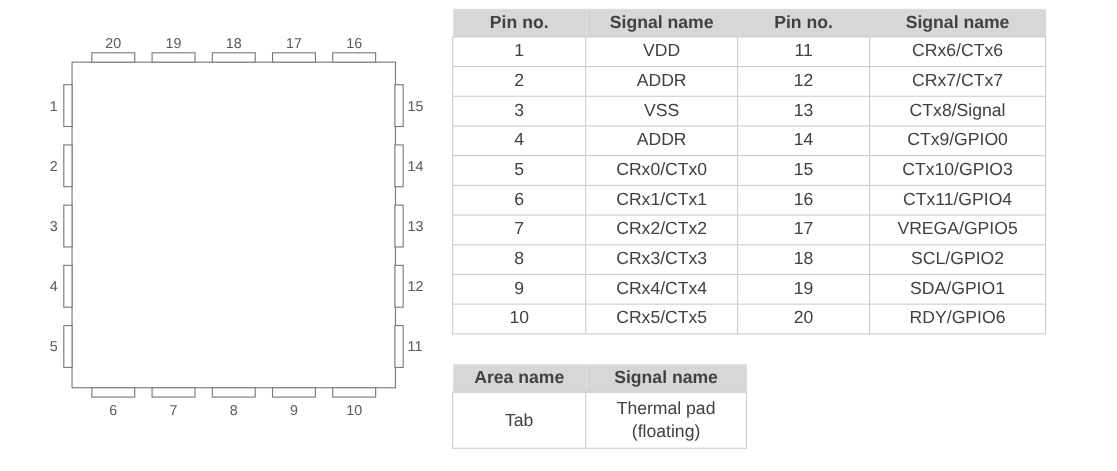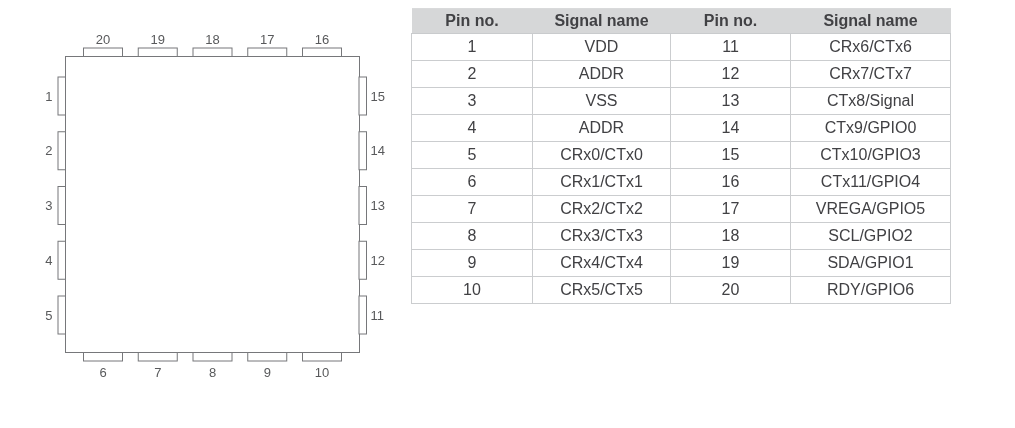--- a/index.html
+++ b/index.html
@@ -187,14 +187,32 @@
         </tr>
         <tr>
           <td>10</td>
           <td>CRx5/CTx5</td>
           <td>20</td>
           <td>RDY/GPIO6</td>
         </tr>
       </tbody>
   </table>
 
+  <table id="area-table" class="data-table" data-table="area_table">
+    <colgroup>
+      <col class="c1">
+        <col class="c2">
+    </colgroup>
+    <thead>
+        <tr>
+          <th>Area name</th>
+          <th>Signal name</th>
+        </tr>
+      </thead>
+    <tbody>
+        <tr>
+          <td>Tab</td>
+          <td>Thermal pad (floating)</td>
+        </tr>
+      </tbody>
+  </table>
 
 </div>
 
 </body></html>

